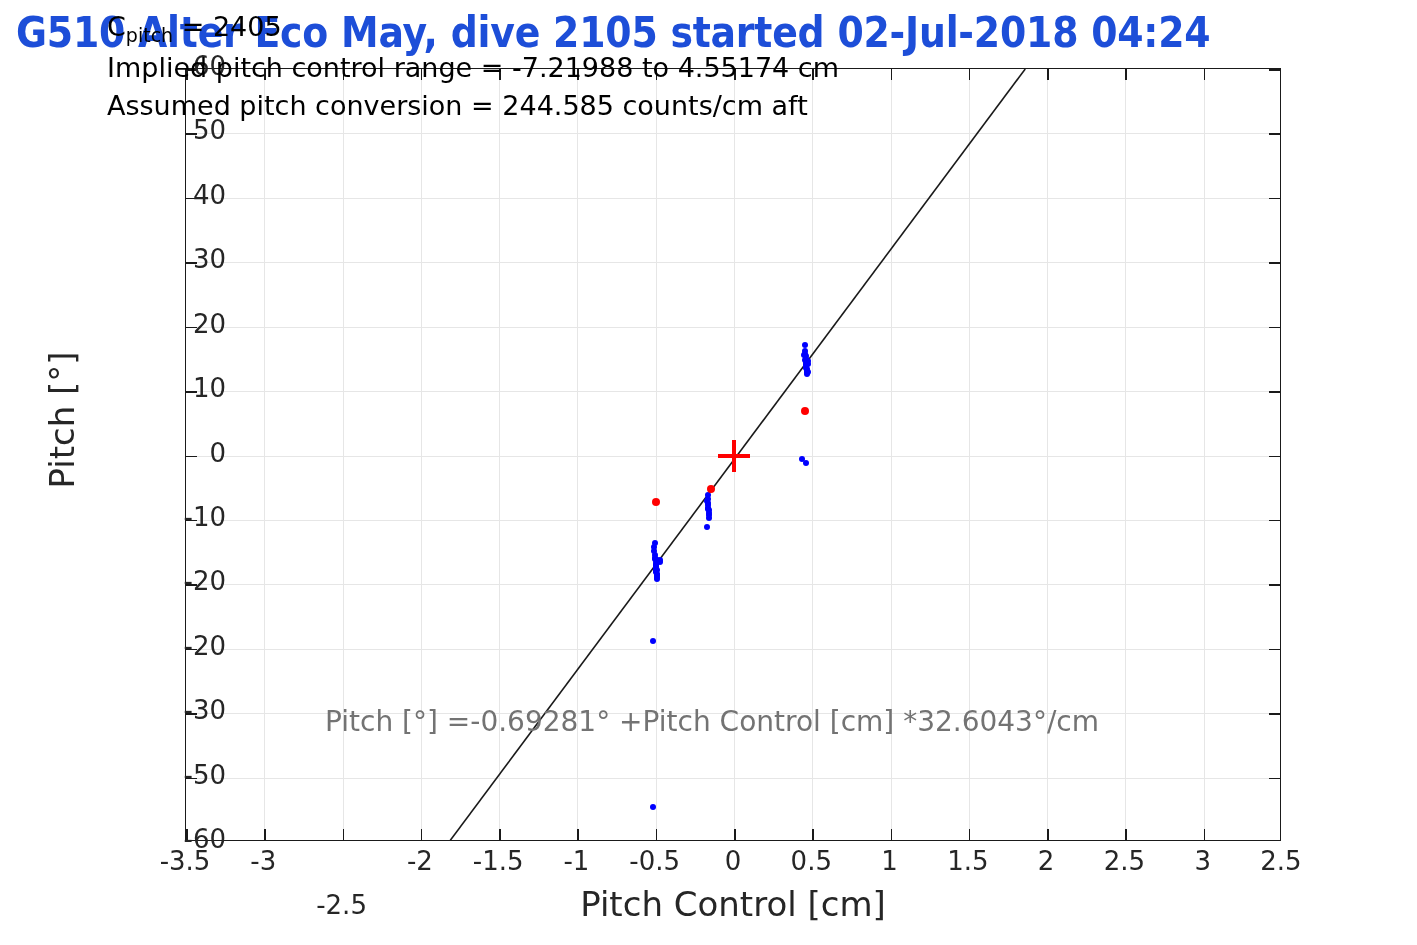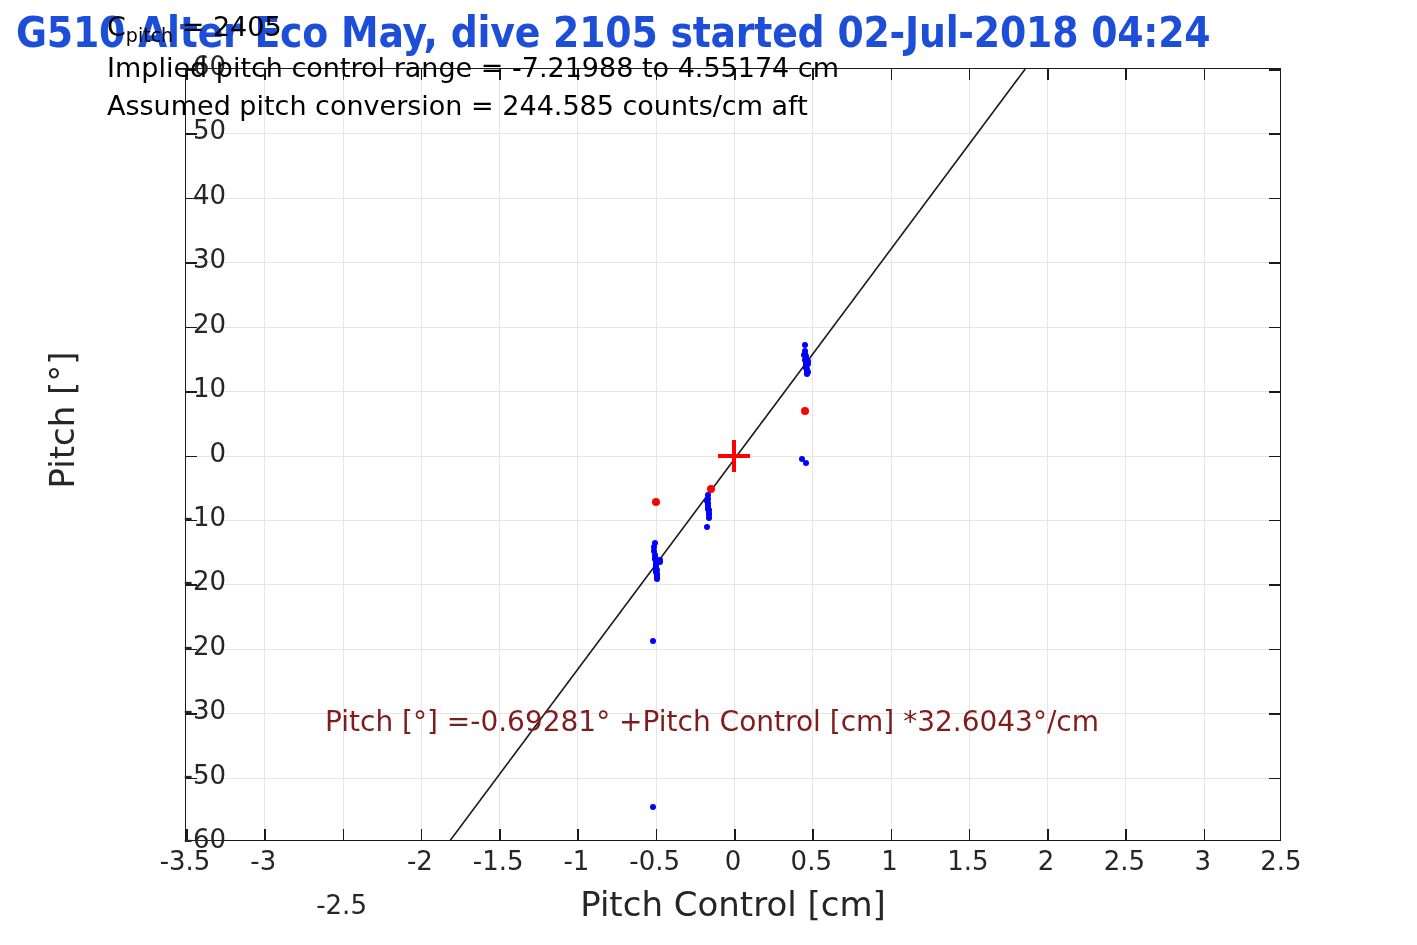--- a/index.html
+++ b/index.html
@@ -157,21 +157,21 @@
     vertical-align: baseline;
     position: relative;
     top: 6px;
   }
   
   #equation-label {
     position: absolute;
     left: 325px;
     top: 705px;
     font-size: 28px;
-    color: #7f1d1d;
+    color: #737373;
     white-space: nowrap;
   }
   
   .pt {
     position: absolute;
     border-radius: 50%;
   }
   .pt-blue { background: #0000ff; }
   .pt-red  { background: #ff0000; }
   .cross-h, .cross-v {

